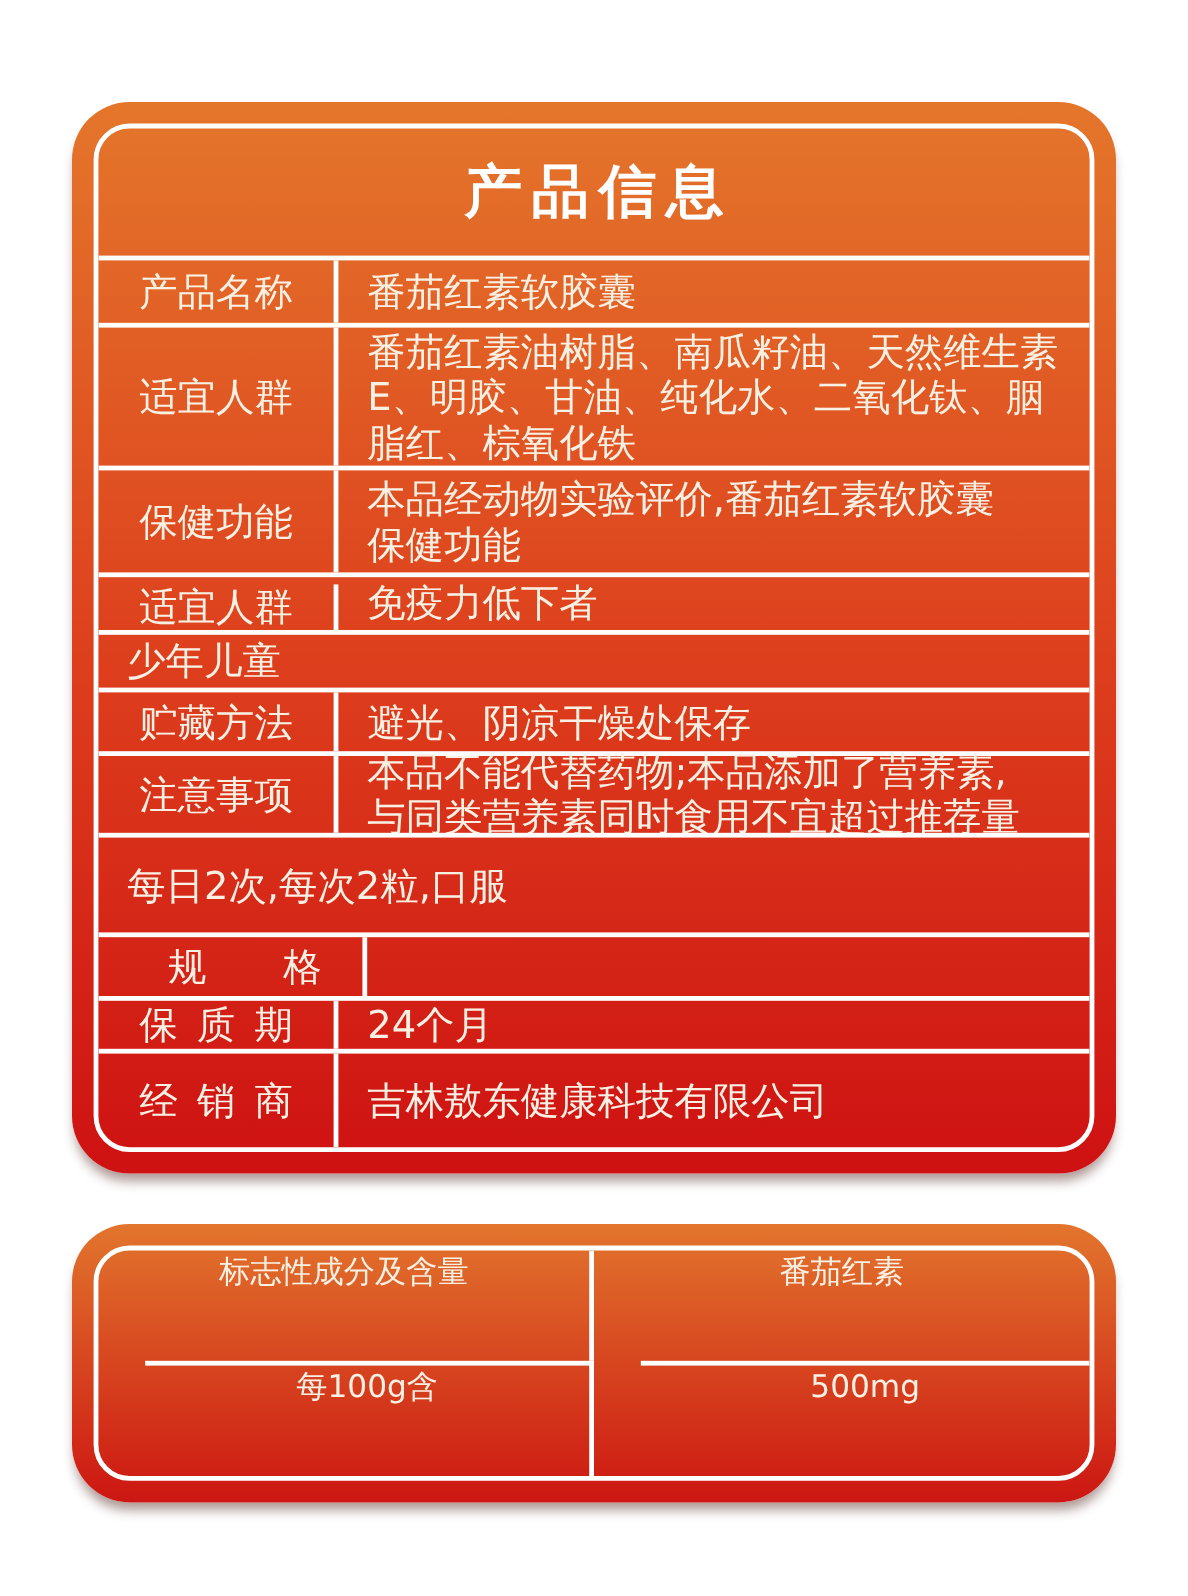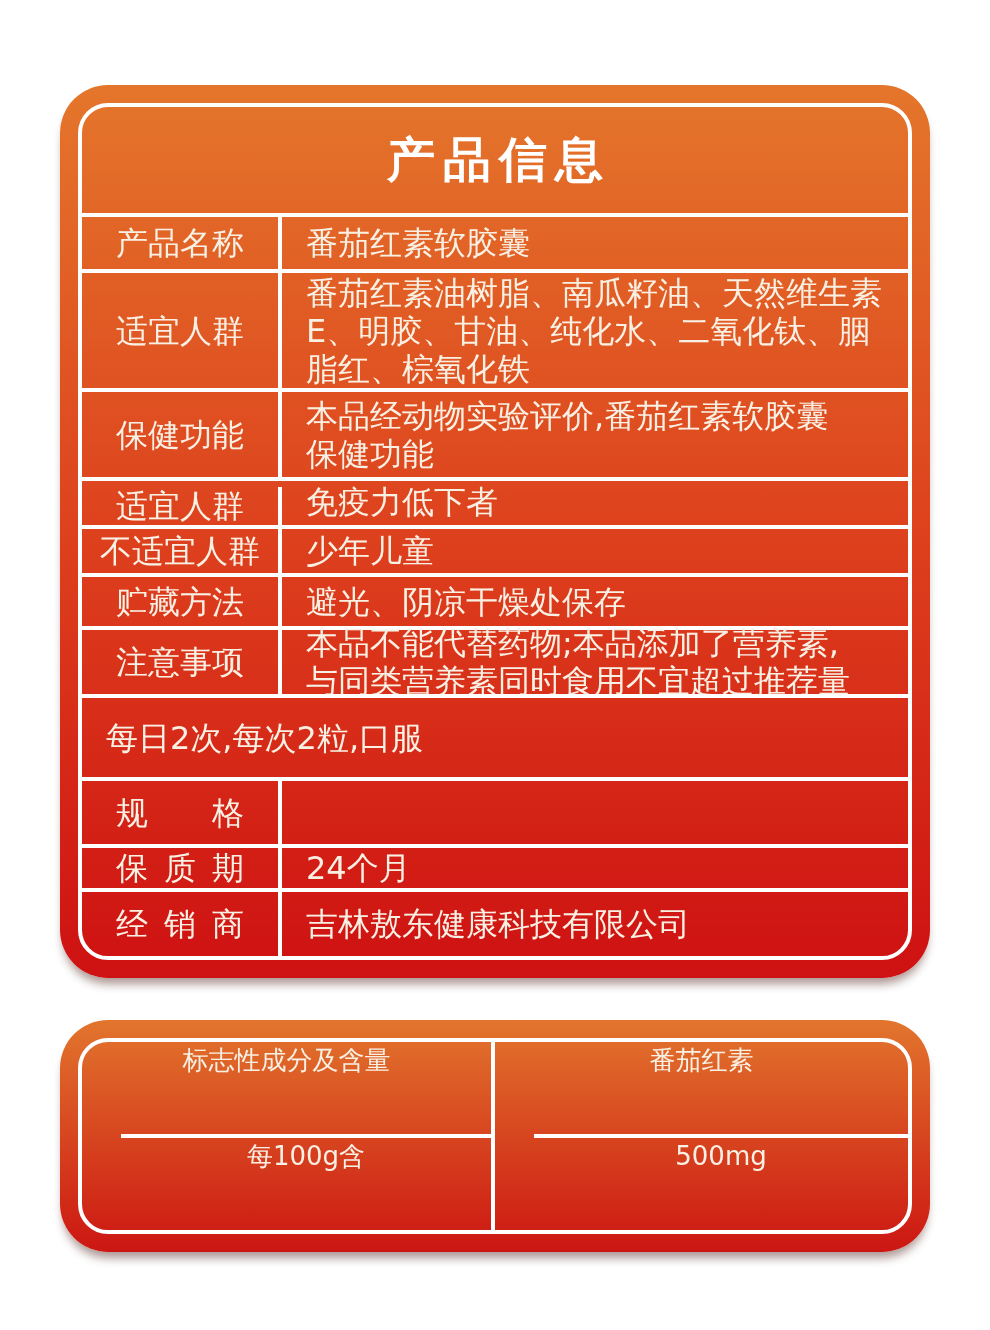--- a/index.html
+++ b/index.html
@@ -57,21 +57,21 @@
     font-size:32px;line-height:38px;
   }
   .t-row:nth-of-type(1){height:56px;}
   .t-row:nth-of-type(2){height:119px;}
   .t-row:nth-of-type(3){height:89px;}
   .t-row:nth-of-type(4){height:48px;align-items:flex-end;}
   .t-row:nth-of-type(5){height:48px;}
   .t-row:nth-of-type(6){height:53px;}
   .t-row:nth-of-type(7){height:68px;}
   .t-row:nth-of-type(8){height:83px;}
-  .t-row:nth-of-type(9){height:67px;}
+  .t-row:nth-of-type(9){height:53px;padding-left:24px;}
   .t-row:nth-of-type(10){height:44px;}
   .t-row:nth-of-type(11){flex:1;justify-content:space-between;}
   .cell-label{
     width:200px;flex:0 0 200px;
     border-right:4px solid var(--line-color);
     display:flex;align-items:center;justify-content:center;
   }
   .label-inner{
     display:inline-block;
     min-width:128px;
@@ -154,23 +154,20 @@
         <div class="t-row">
           <div class="cell-label">
               <span class="label-inner">适宜人群</span>
             </div>
           <div class="cell-value">
               <span class="value-inner">免疫力低下者</span>
             </div>
         </div>
 
         <div class="t-row">
-          <div class="cell-label">
-              <span class="label-inner">不适宜人群</span>
-            </div>
           <div class="cell-value">
               <span class="value-inner">少年儿童</span>
             </div>
         </div>
 
         <div class="t-row">
           <div class="cell-label">
               <span class="label-inner">贮藏方法</span>
             </div>
           <div class="cell-value">

